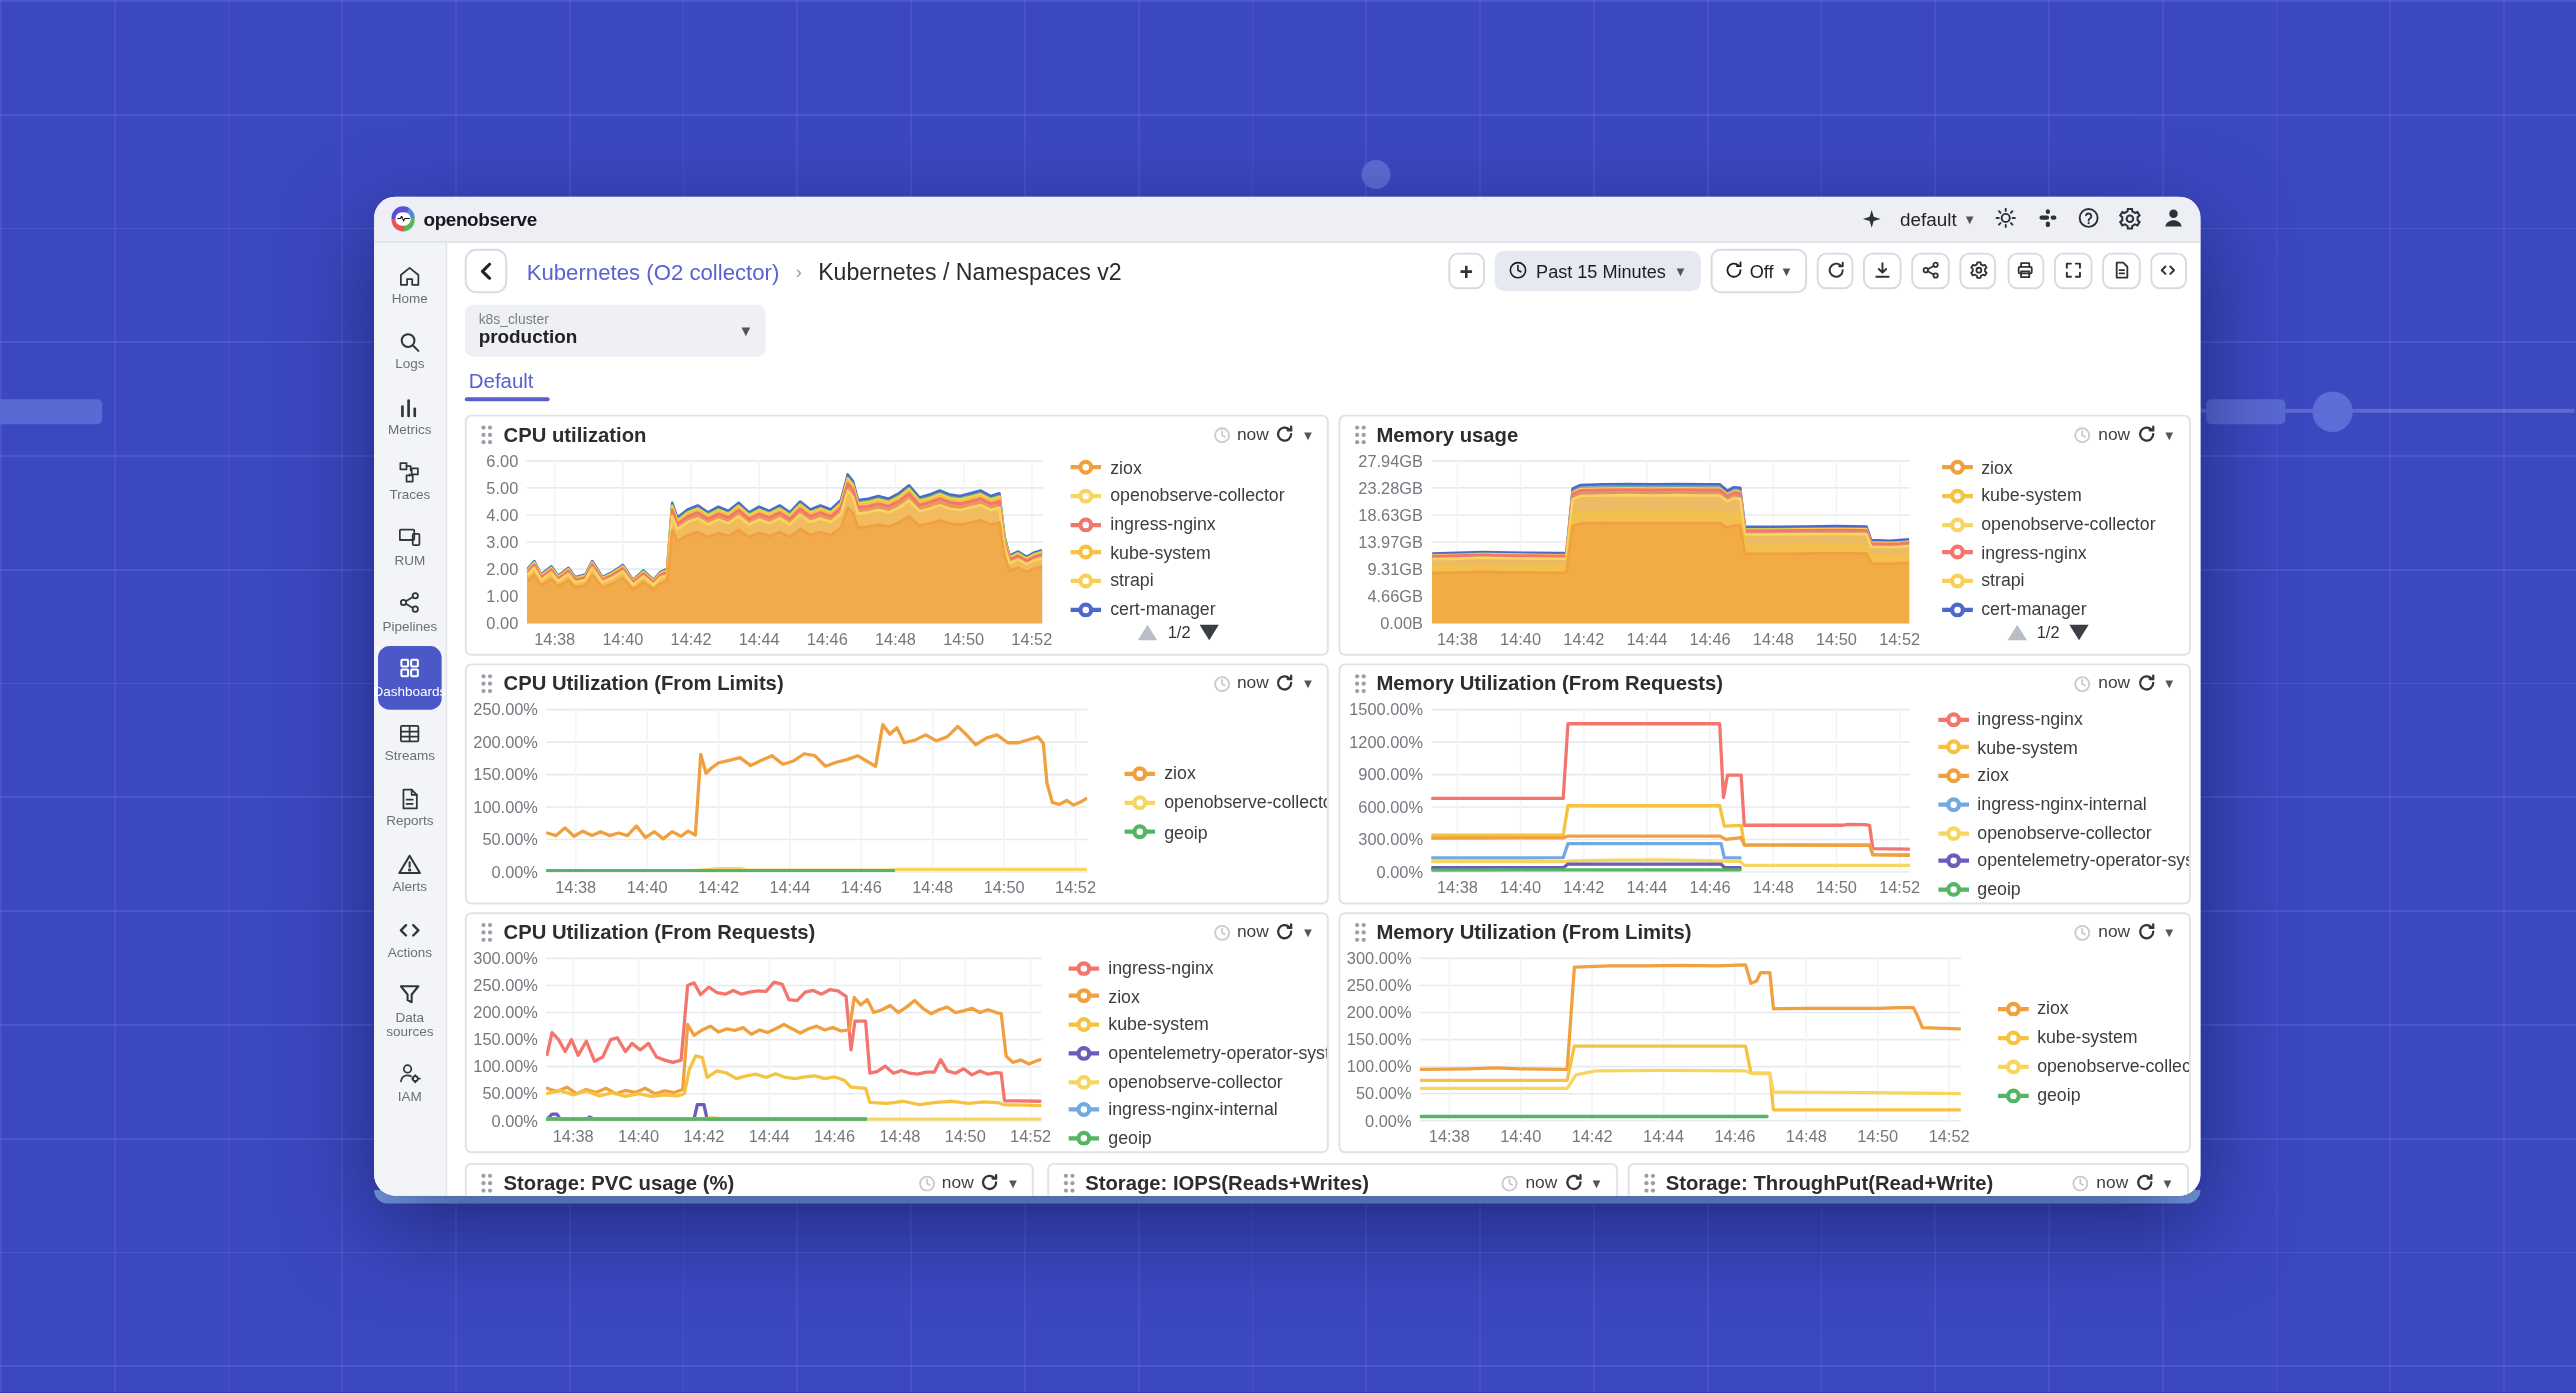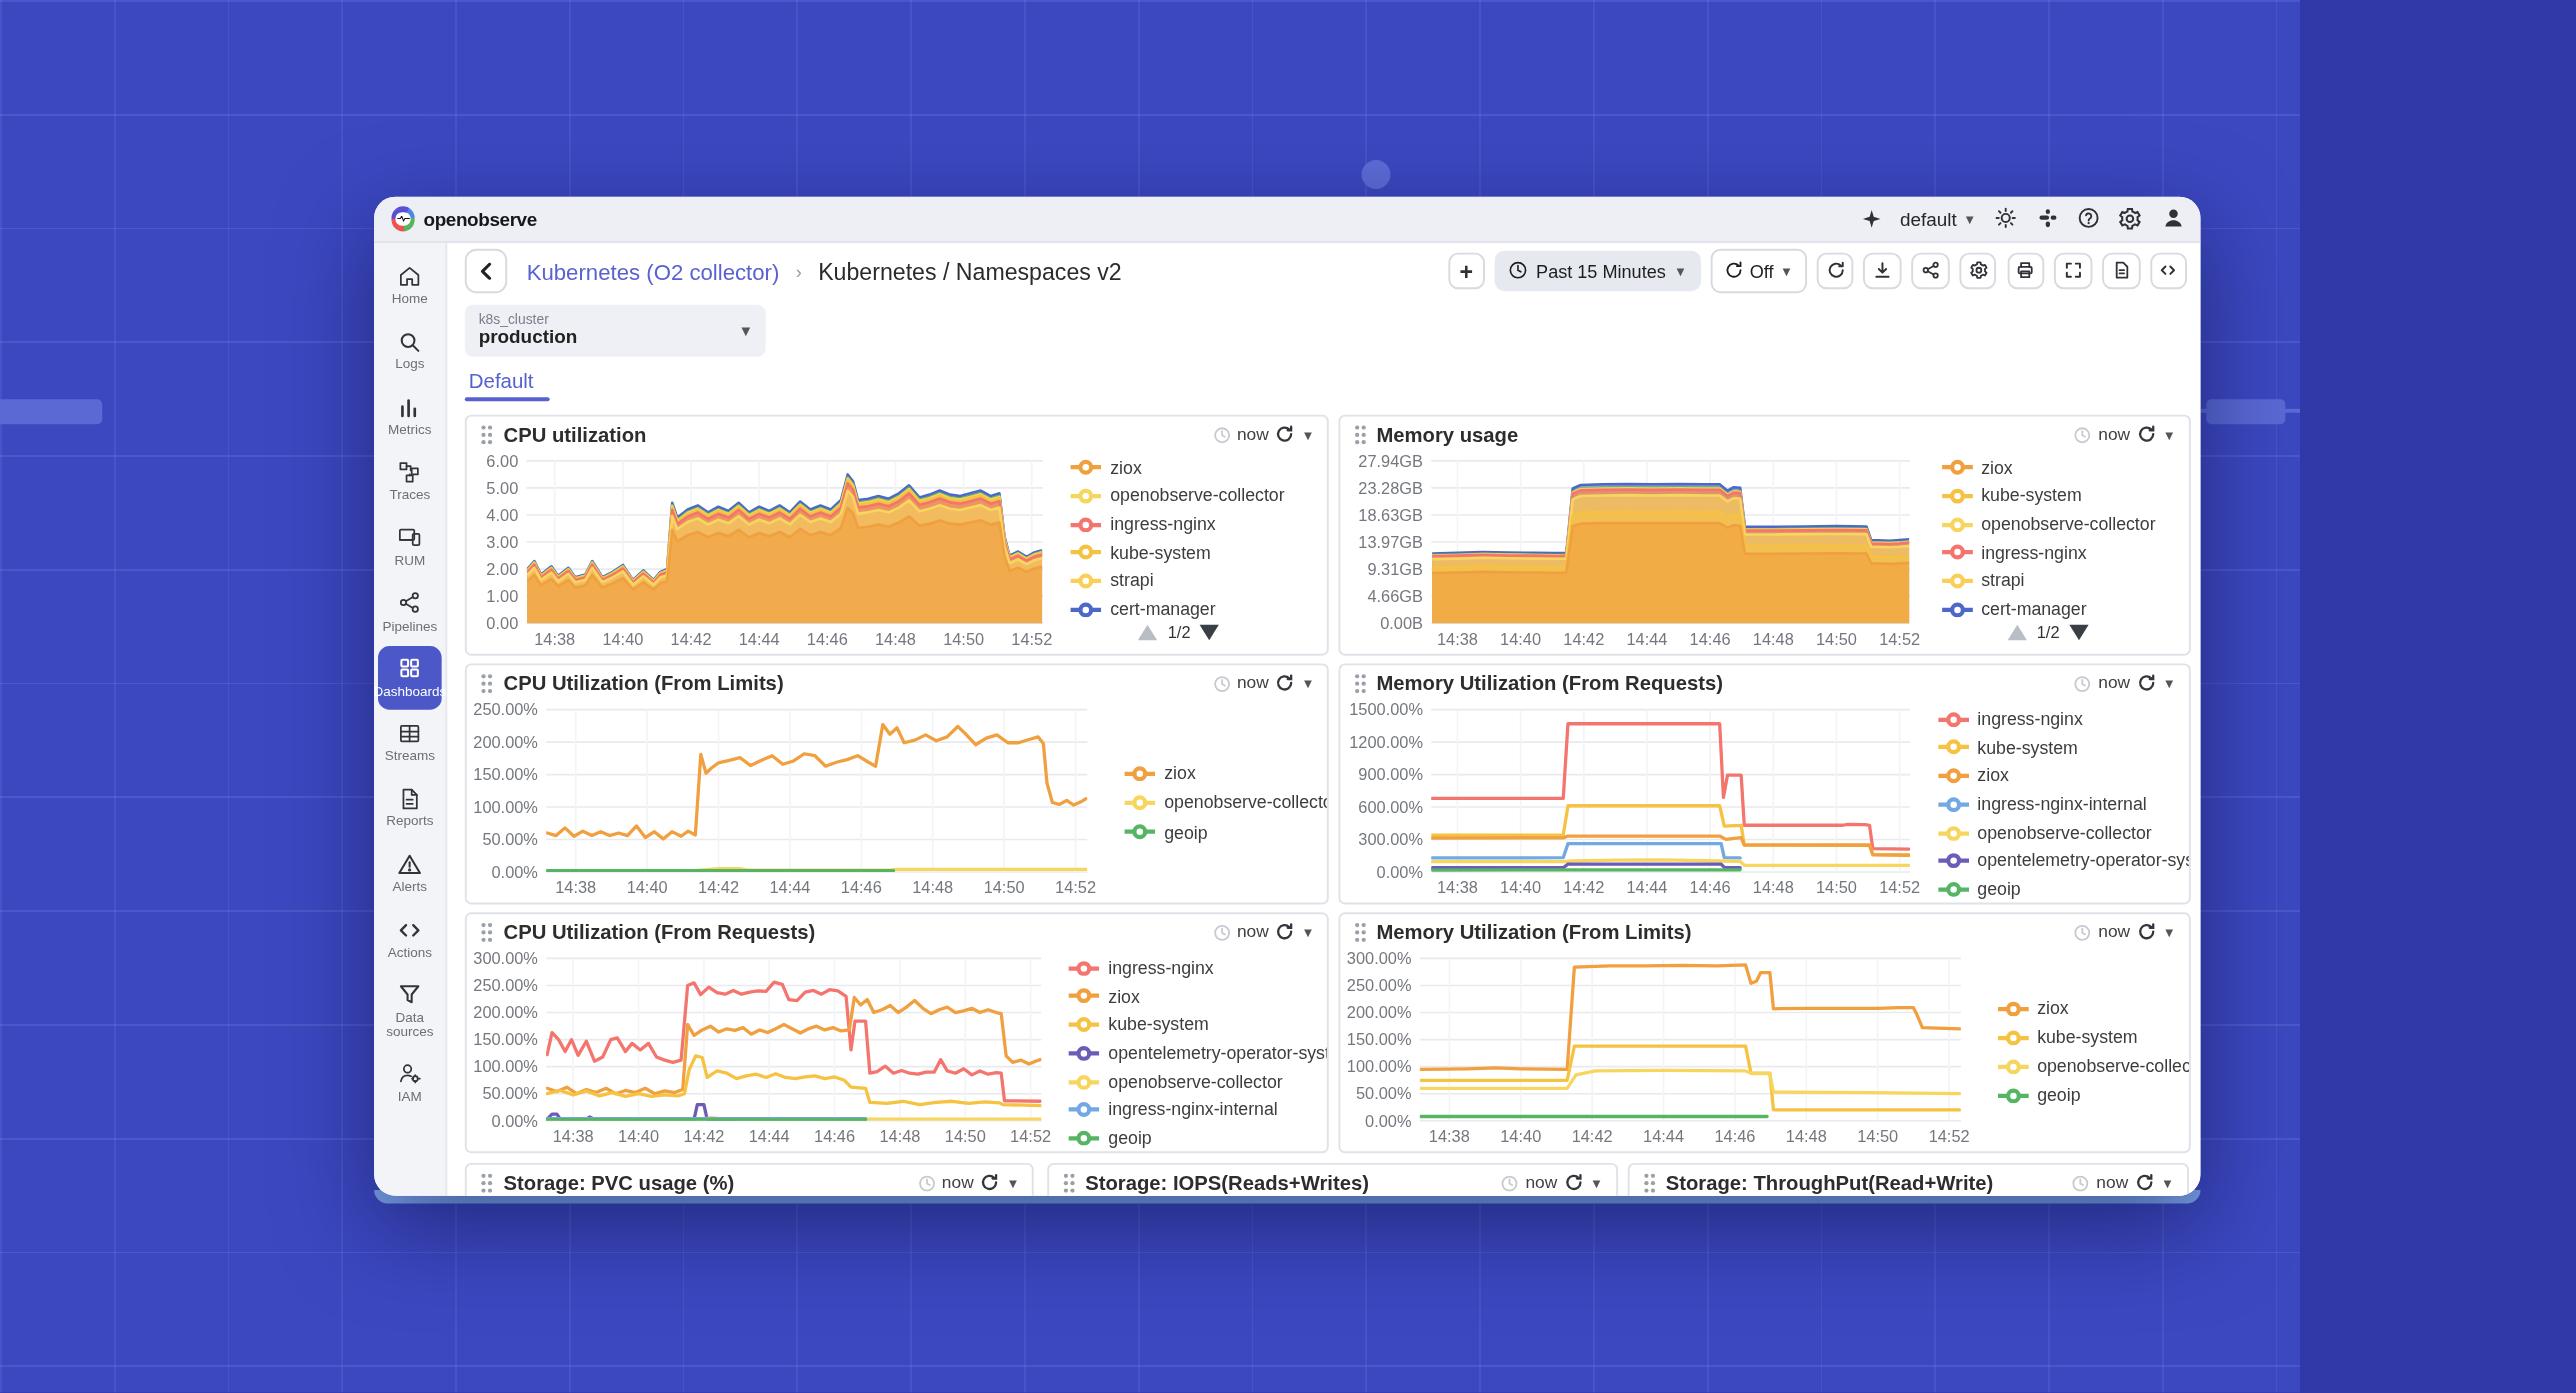--- a/index.html
+++ b/index.html
@@ -1,16 +1,16 @@
 <!DOCTYPE html>
 <html style="font-size:13.6px"><head>
 <meta charset="utf-8">
 <style>
   html,body{margin:0;padding:0;background:#2f3aa8;}
-  .viewport{width:2300px;height:1394px;overflow:hidden;position:relative;}
+  .viewport{width:2576px;height:1394px;overflow:hidden;position:relative;}
   .stage{width:1336px;height:722px;transform:scale(1.92857);transform-origin:0 0;position:relative;
     font-family:"Liberation Sans","DejaVu Sans",sans-serif;background:#3C48C0;}
   
   .bg-grid{position:absolute;inset:0;
     background-image:
       repeating-linear-gradient(to bottom, rgba(170,185,255,0.14) 0 0.9px, transparent 0.9px 59px),
       repeating-linear-gradient(to right, rgba(170,185,255,0.10) 0 0.9px, transparent 0.9px 59px);}
   .bg-dot{position:absolute;border-radius:50%;background:#5D6CD6;}
   .bg-bar{position:absolute;background:#5A69D4;border-radius:2.6px;}
   .bg-line{position:absolute;height:1.7px;background:rgba(170,185,255,0.30);}

